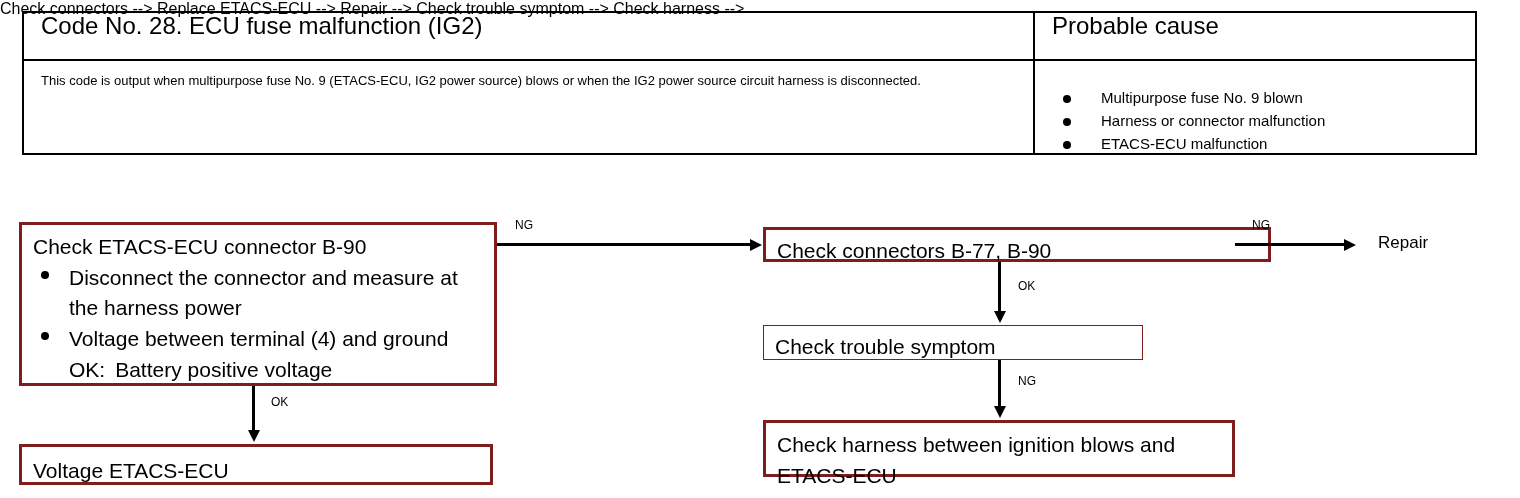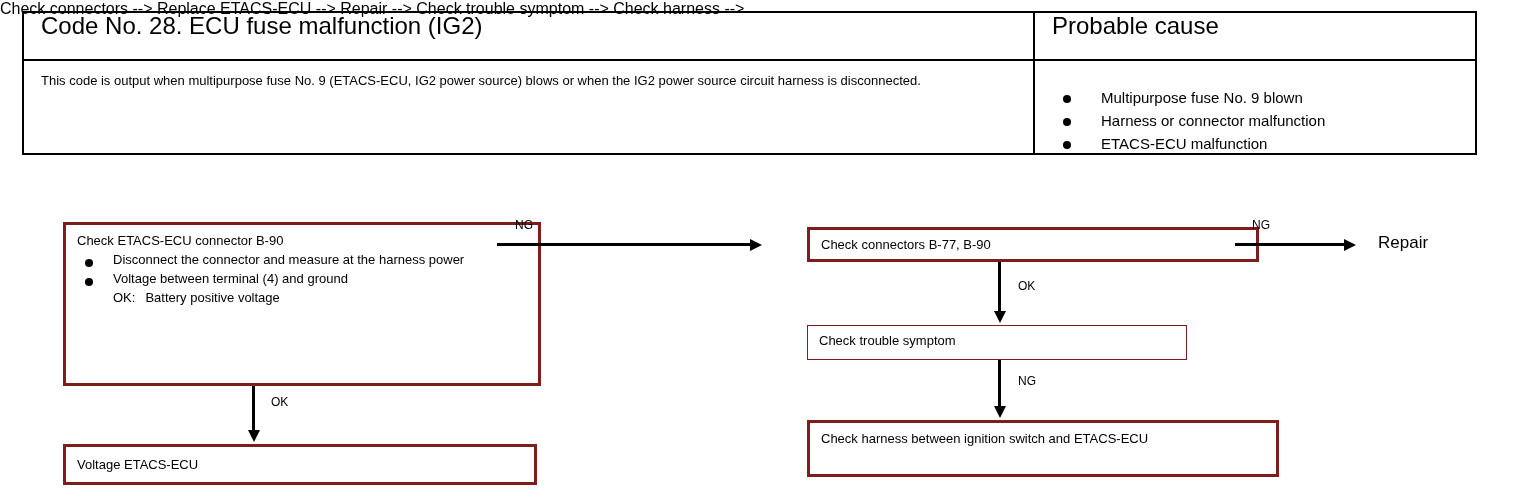--- a/index.html
+++ b/index.html
@@ -94,23 +94,22 @@
     top: 0;
     width: 1520px;
     height: 498px;
     pointer-events: none;
   }
   .fbox {
     position: absolute;
     box-sizing: border-box;
     background: #fff;
     border: 1px solid #7f1d1d;
-    font-size: 13px;
+    font-size: 21px;
     line-height: 1.46;
-    margin-left: 44px;
   }
   .fbox.thick { border-width: 3px; }
 
   #box-check-etacs {
     left: 19px;
     top: 222px;
     width: 478px;
     height: 164px;
     padding: 7px 8px 0 11px;
   }
@@ -144,21 +143,21 @@
   #box-replace-etacs {
     left: 19px;
     top: 444px;
     width: 474px;
     height: 41px;
     padding: 9px 8px 0 11px;
   }
   #box-check-connectors {
     left: 763px;
     top: 227px;
-    width: 452px;
+    width: 508px;
     height: 35px;
     padding: 6px 8px 0 11px;
   }
   #box-check-symptom {
     left: 763px;
     top: 325px;
     width: 380px;
     height: 35px;
     padding: 6px 8px 0 11px;
   }
@@ -257,21 +256,21 @@
     <div>Check connectors B-77, B-90</div>
   </div>
 
   
   <div class="fbox" id="box-check-symptom">
     <div>Check trouble symptom</div>
   </div>
 
   
   <div class="fbox thick" id="box-check-harness">
-    <div>Check harness between ignition switch and ETACS-ECU</div>
+    <div>Check harness between ignition blows and ETACS-ECU</div>
   </div>
 
    Check connectors --&gt;
   <div class="hline" style="left:497px; top:243px; width:254px;"></div>
   <div class="arrow-right" style="left:750px; top:238.5px;"></div>
   <div class="edge-label" style="left:515px; top:219px;">NG</div>
 
    Replace ETACS-ECU --&gt;
   <div class="vline" style="left:252px; top:386px; height:46px;"></div>
   <div class="arrow-down" style="left:247.5px; top:430px;"></div>

